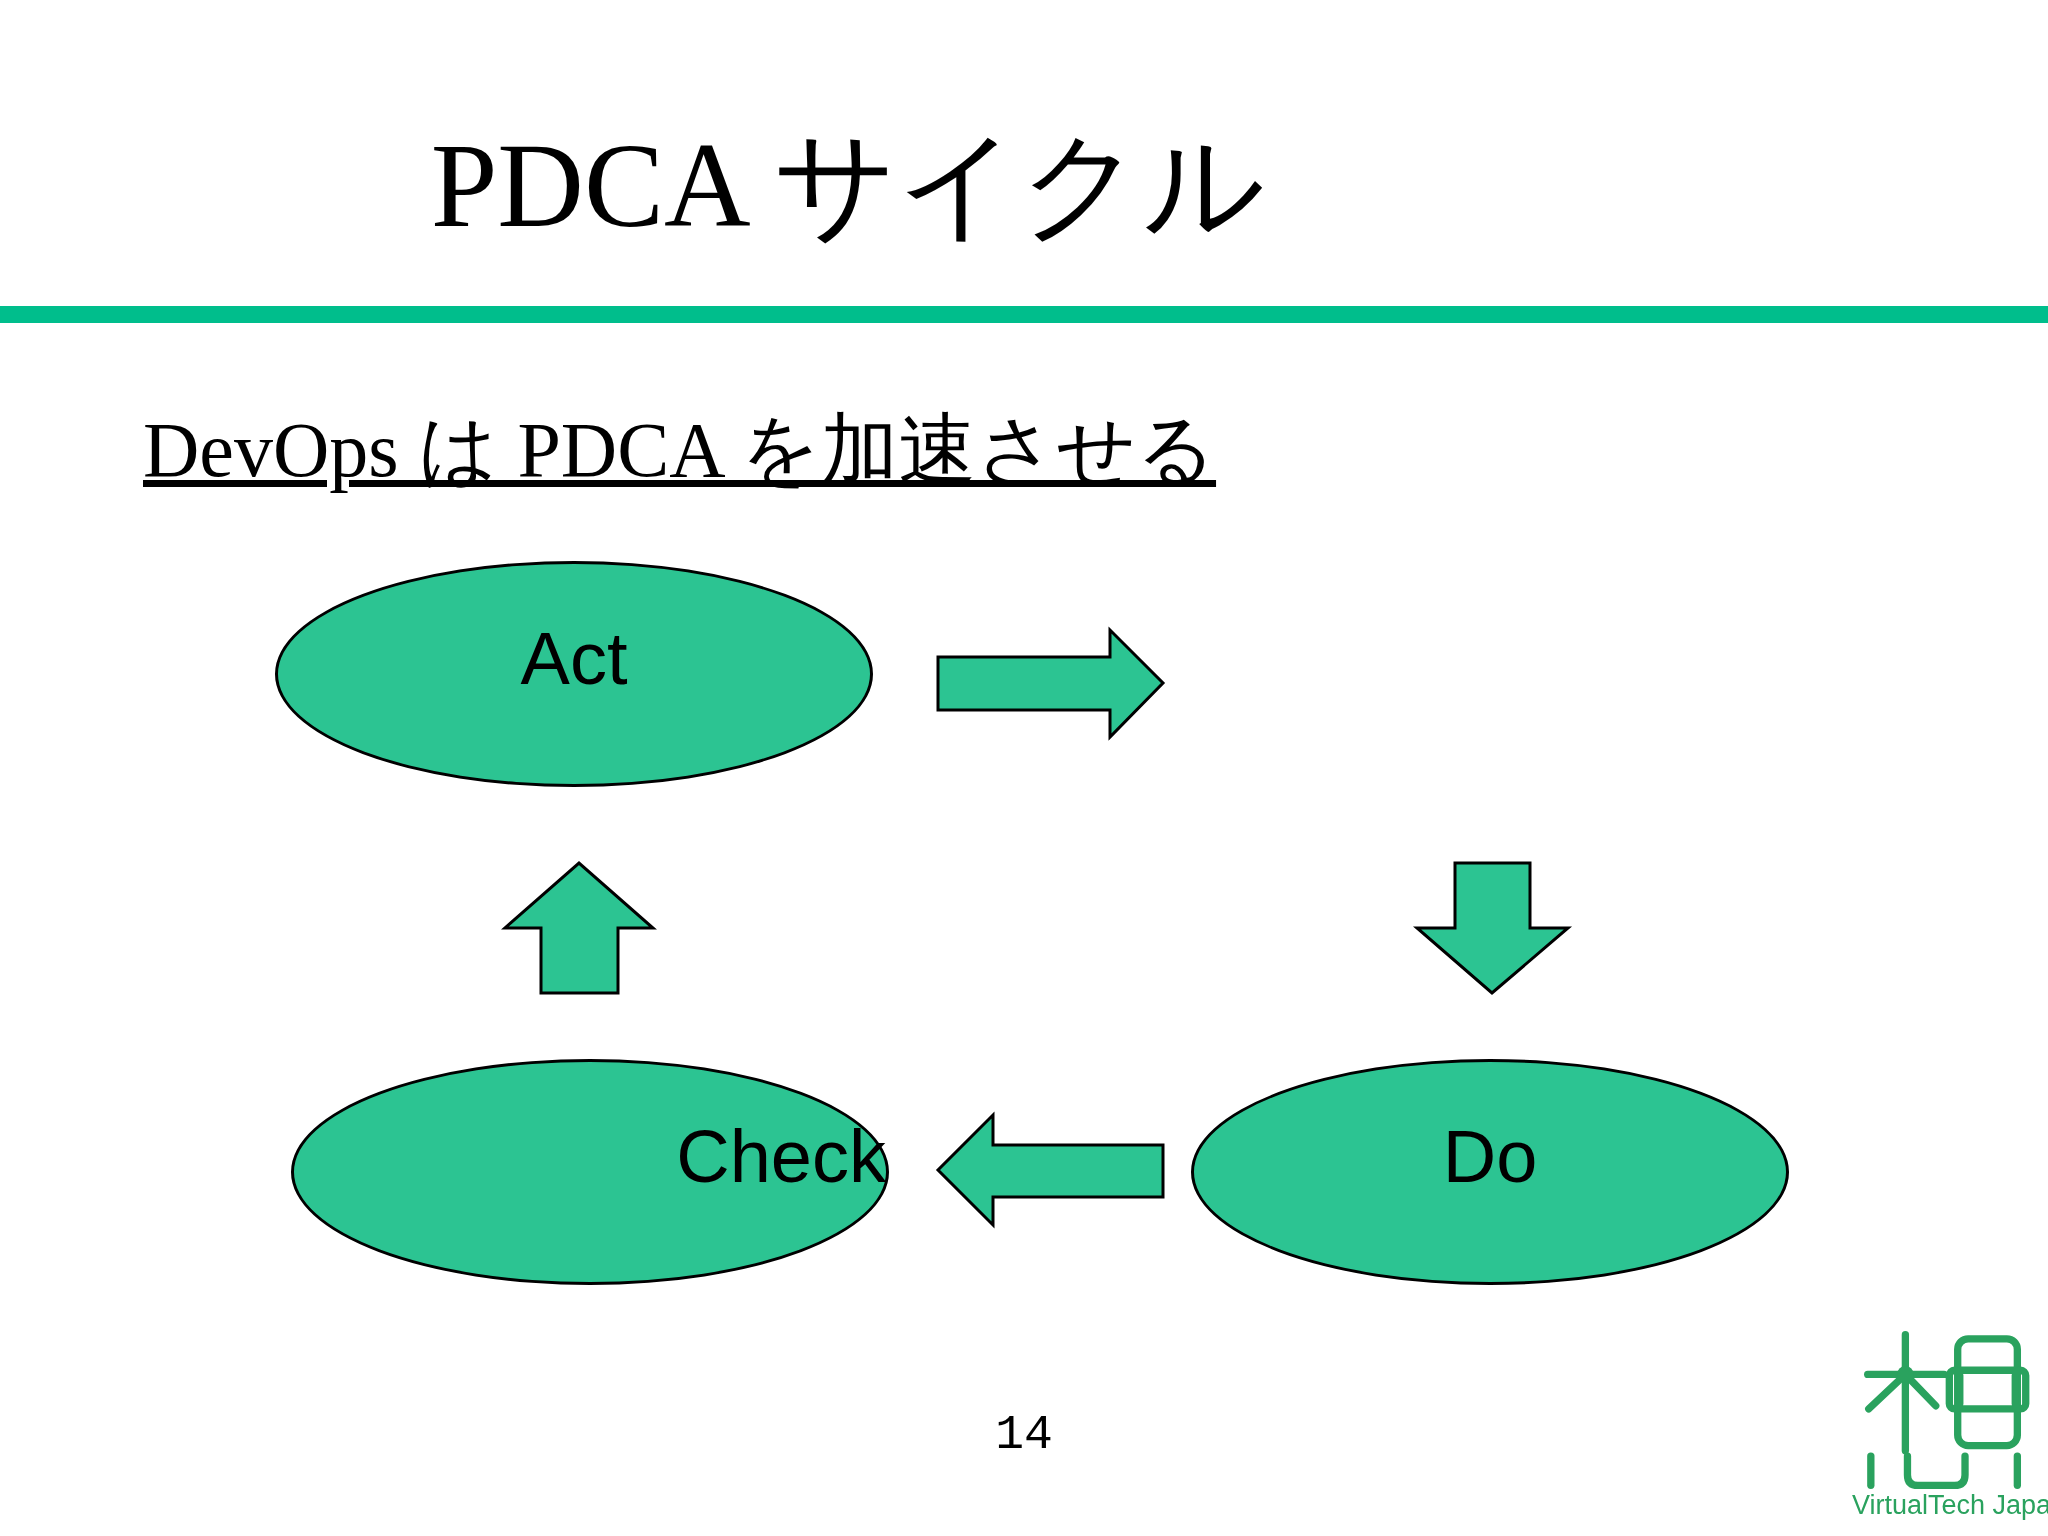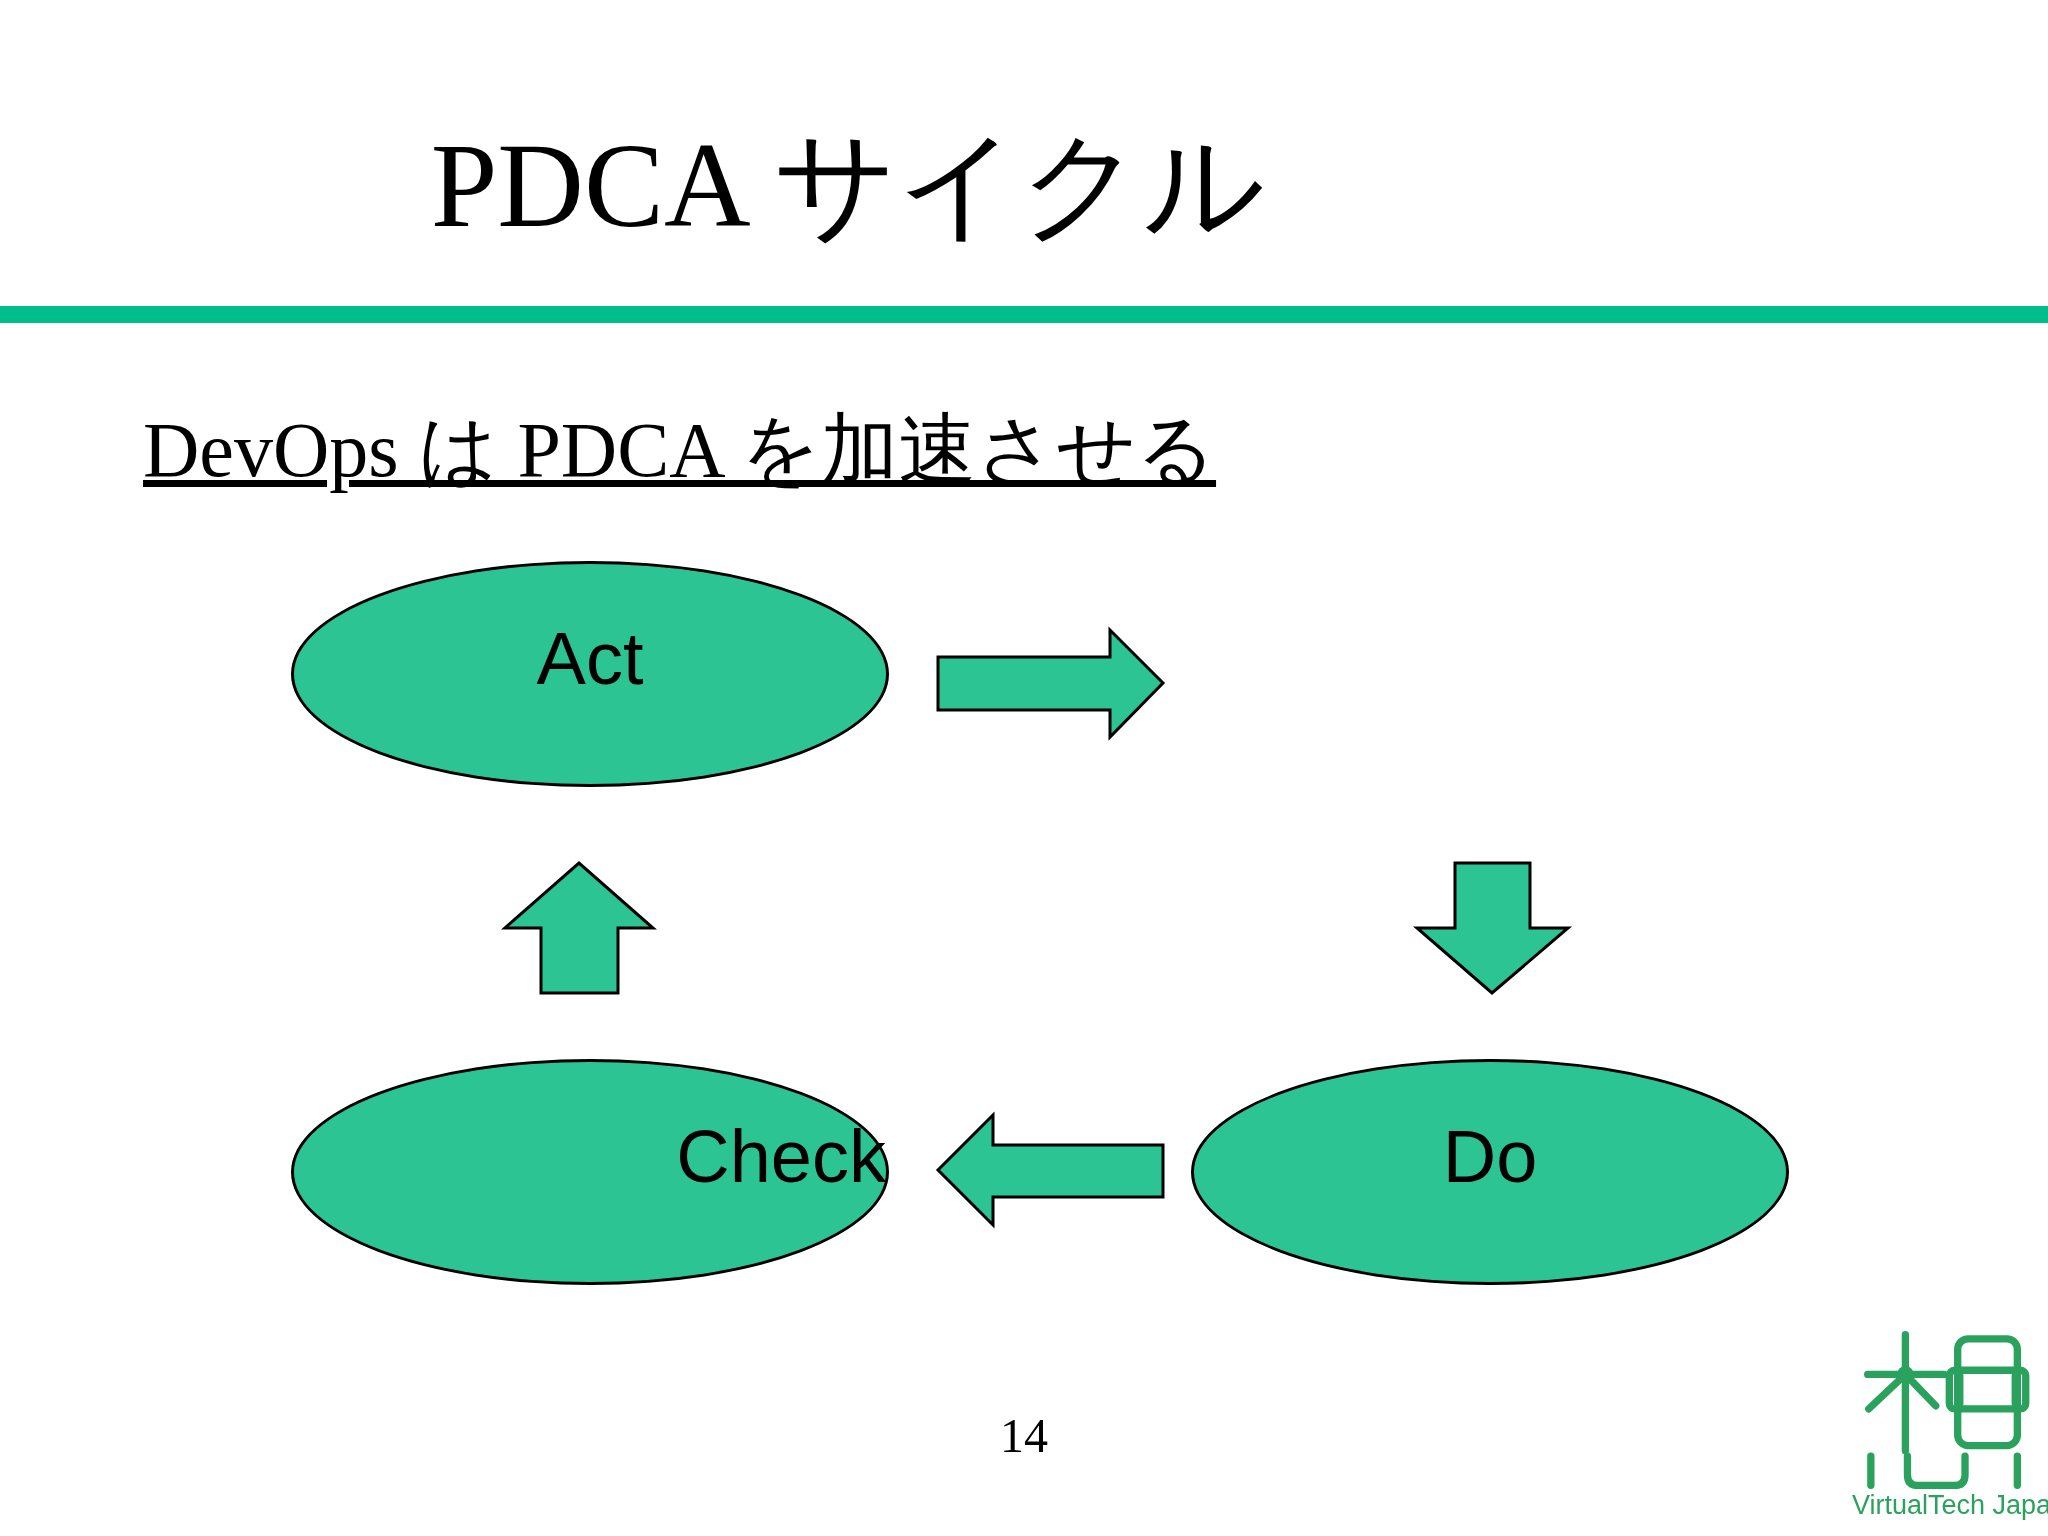--- a/index.html
+++ b/index.html
@@ -53,38 +53,38 @@
     border:3px solid var(--outline-black);
     border-radius:50%;
     display:flex;align-items:center;justify-content:center;
   }
   .ellipse .node-label{
     font-family:"Liberation Sans", sans-serif;
     font-size:74px;
     color:var(--text-black);
     transform:translateY(-16px);
   }
-  #node-act{left:291px;top:561px;}
+  #node-act{left:275px;top:561px;}
   #node-plan{left:1191px;top:561px;}
   #node-check{left:291px;top:1059px;justify-content:flex-end;}
   #node-do{left:1191px;top:1059px;}
   #arrow-layer{
     position:absolute;left:0;top:0;width:2048px;height:1536px;
   }
   #arrow-layer polygon{
     fill:var(--shape-fill);
     stroke:var(--outline-black);
     stroke-width:3;
     stroke-linejoin:miter;
   }
   .page-number{
     position:absolute;
     left:0;top:1408px;width:2048px;
     text-align:center;
-    font-family:Liberation Serif, serif;
+    font-family:Liberation Mono, monospace;
     font-size:48px;
     color:var(--text-black);
   }
   .logo{
     position:absolute;
     left:1852px;top:1330px;
     width:180px;height:200px;
   }
   .logo-mark{
     position:absolute;left:0;top:0;

